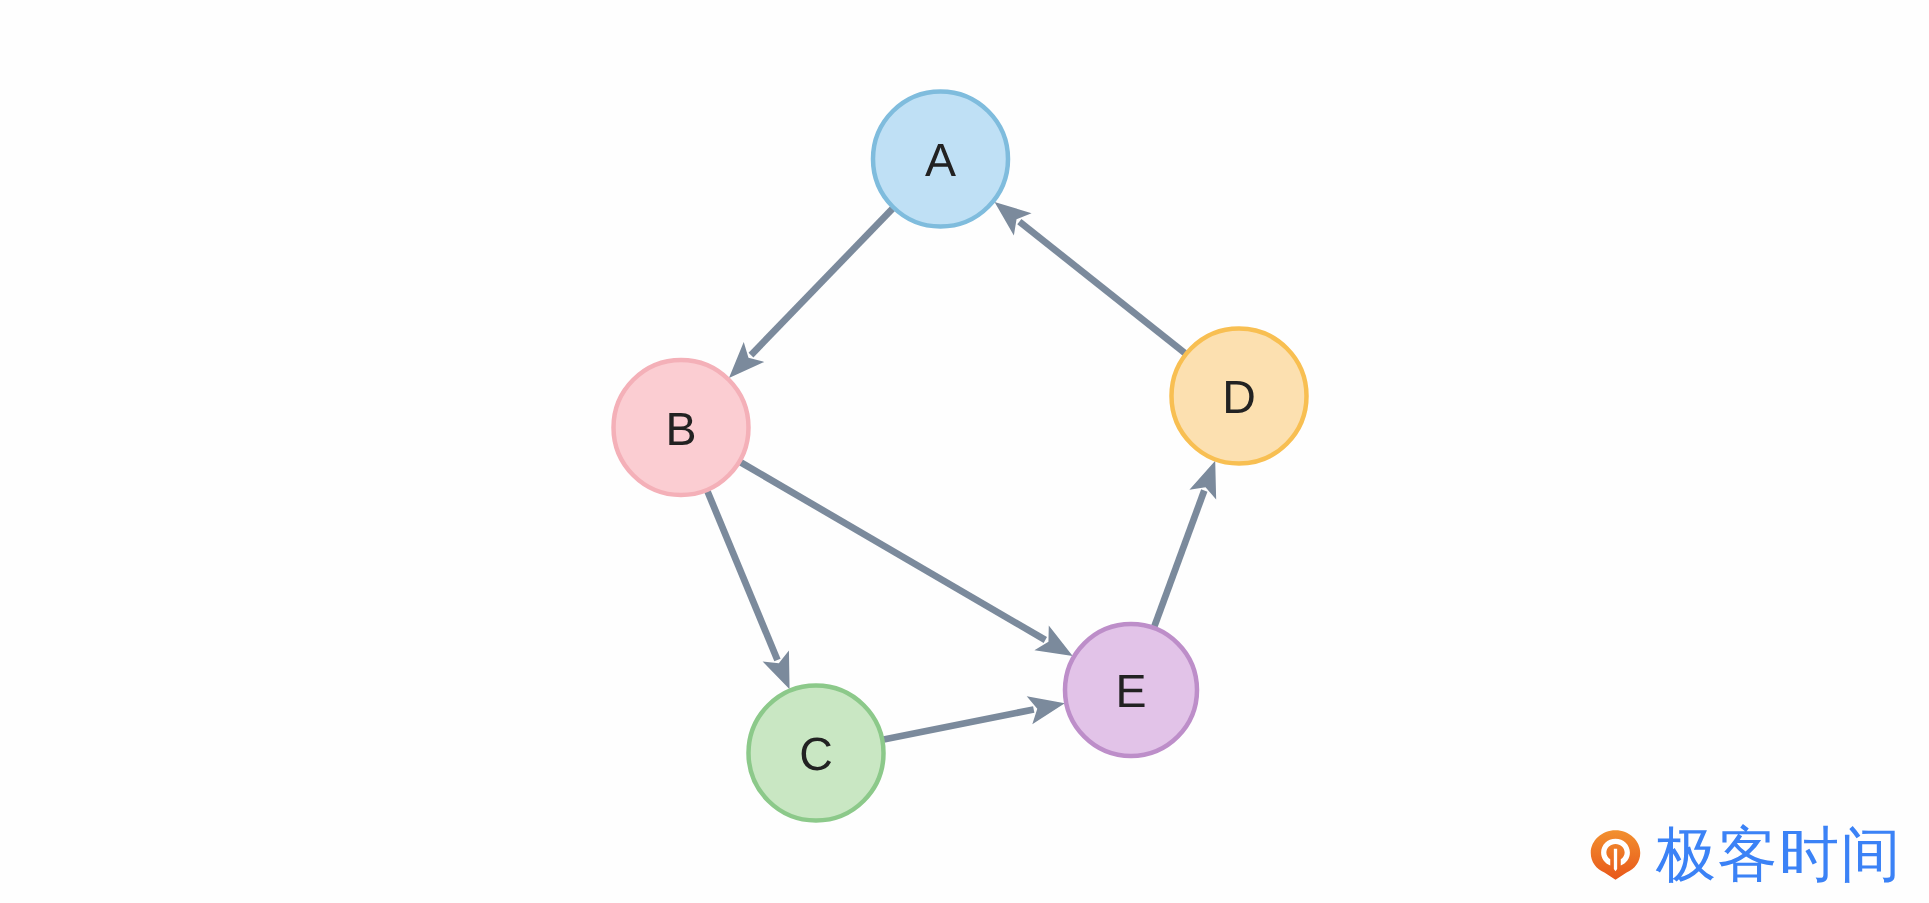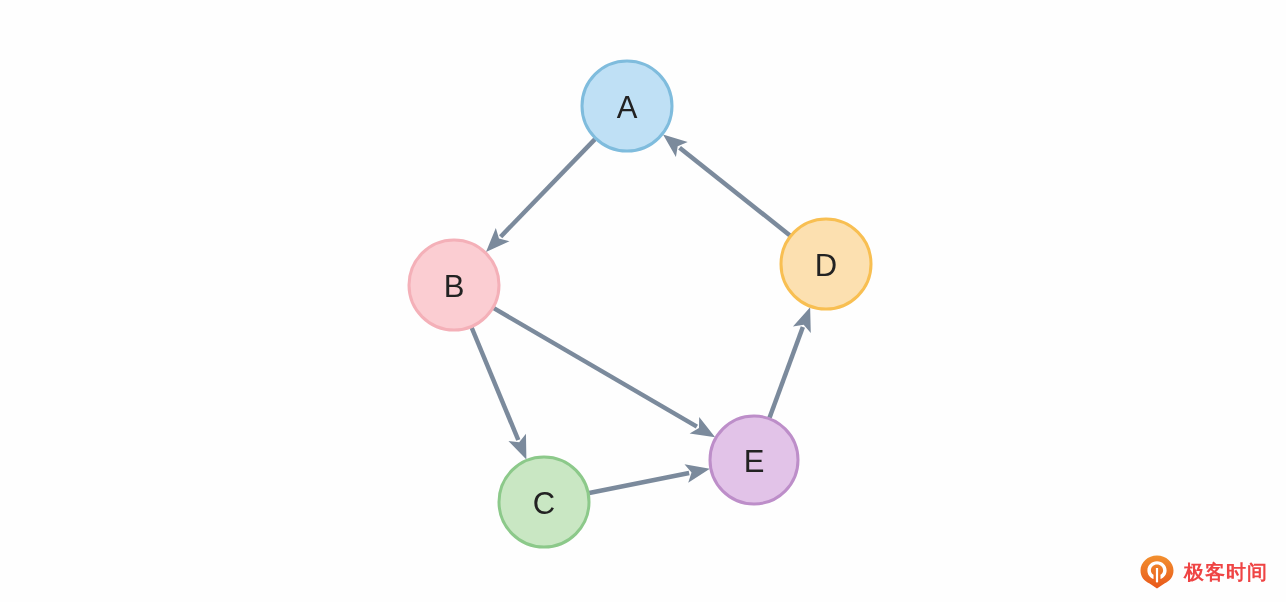--- a/index.html
+++ b/index.html
@@ -48,23 +48,23 @@
   #watermark {
     position: absolute;
     right: 18px;
     bottom: 12px;
     display: flex;
     align-items: center;
     gap: 9px;
   }
   #watermark .wm-text {
     font-family: "DejaVu Sans", "Liberation Sans", sans-serif;
-    font-size: 20px;
-    font-weight: 700;
-    color: #ef4444;
+    font-size: 40px;
+    font-weight: 400;
+    color: #3b82f6;
     letter-spacing: 1px;
     line-height: 1;
   }
 </style>
 </head>
 <body>
 
 <div id="canvas">
 
   <svg id="graph-svg" viewBox="0 0 1286 602" xmlns="http://www.w3.org/2000/svg">

